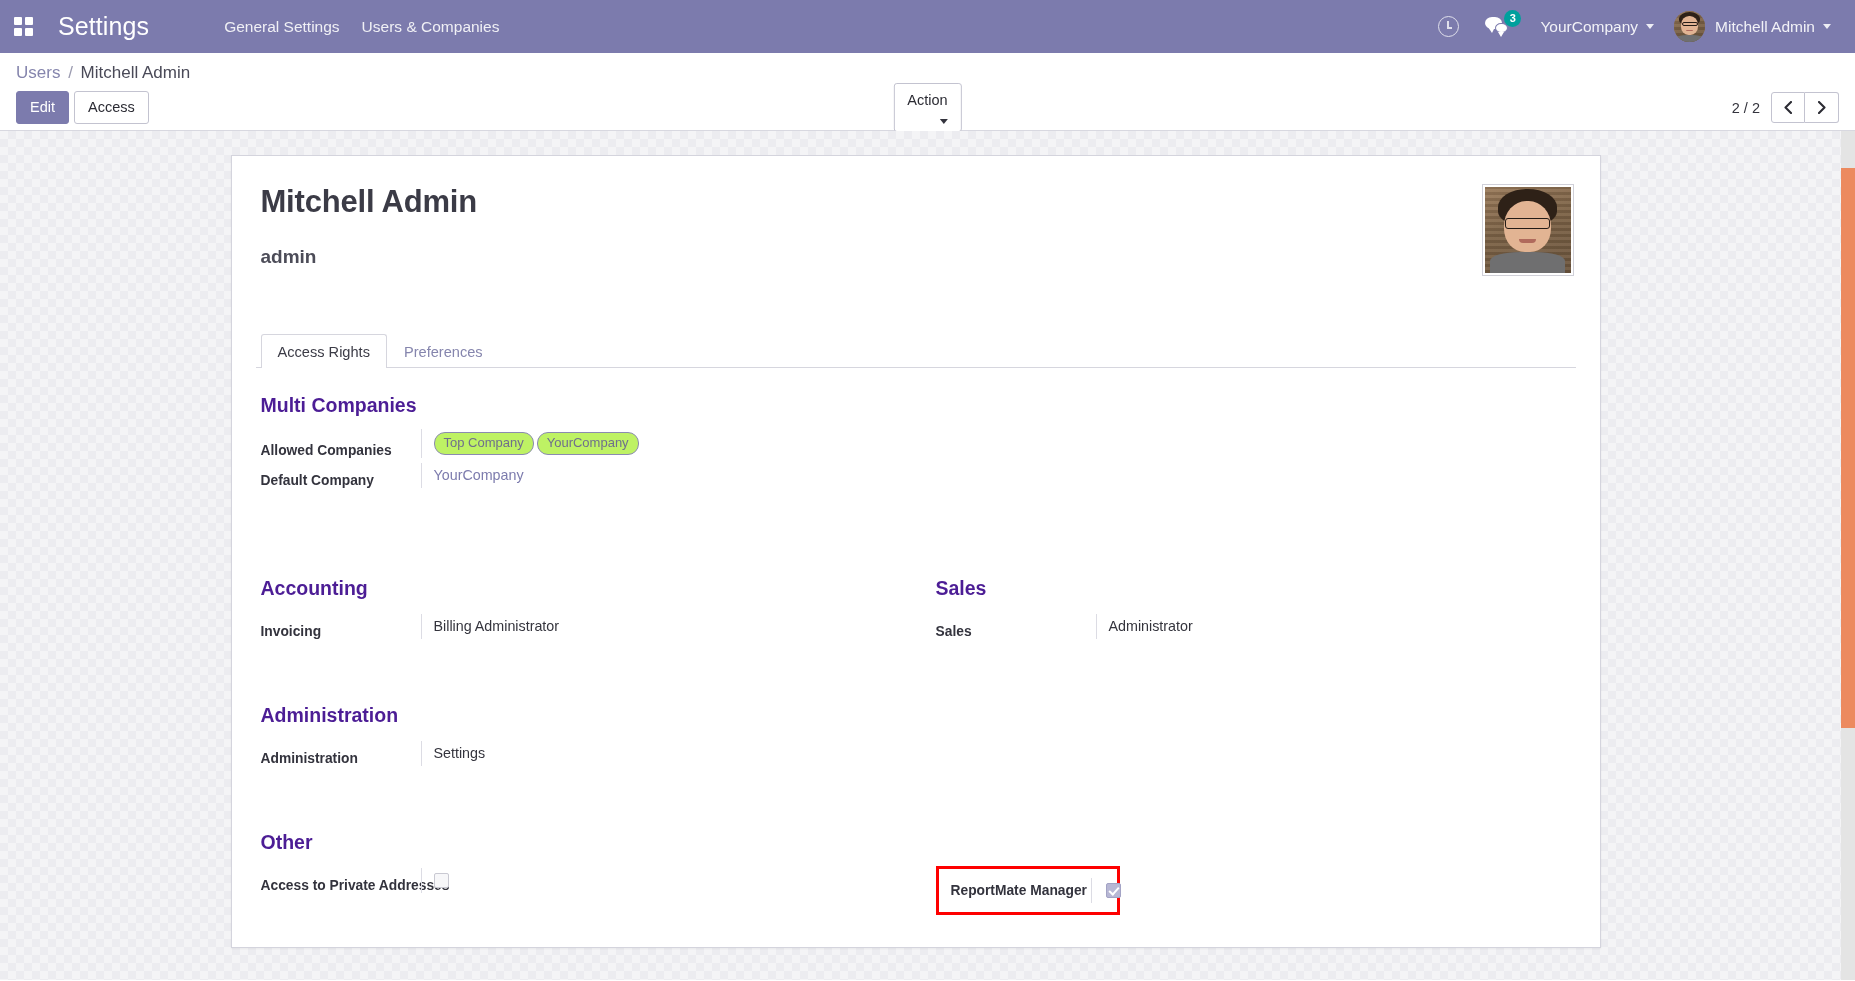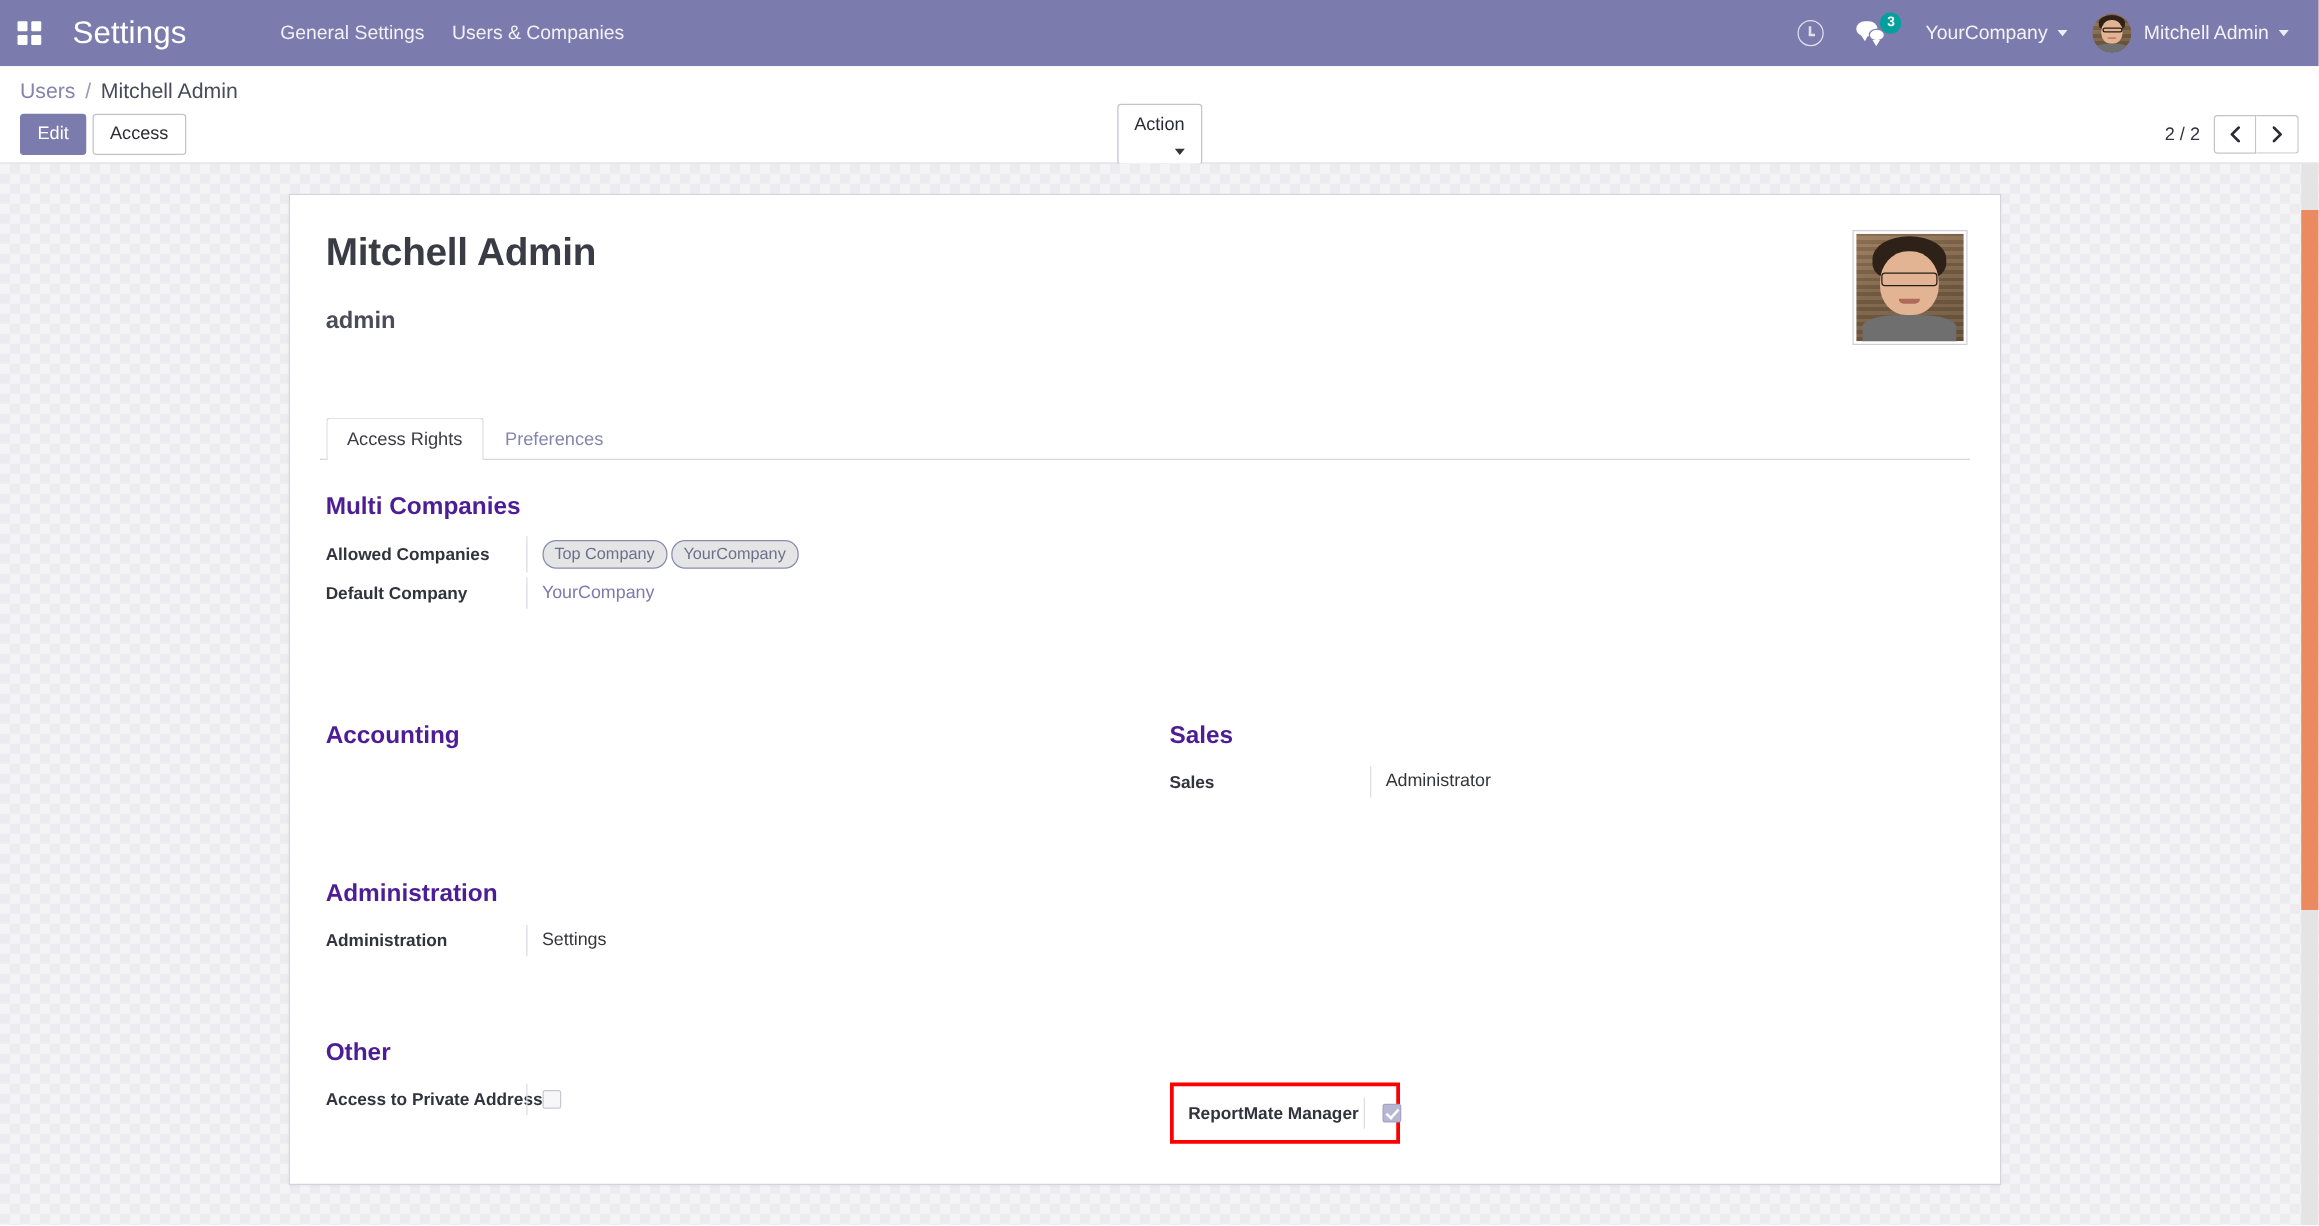--- a/index.html
+++ b/index.html
@@ -286,21 +286,21 @@
   }
   .group { margin-bottom: 2px; }
   .group-title {
     font-size: 19.5px;
     font-weight: 700;
     color: #4c1d95;
     margin-bottom: 12px;
   }
   .field-row {
     display: flex;
-    align-items: center;
+    align-items: flex-end;
     min-height: 27px;
     margin-bottom: 3px;
   }
   .field-label {
     width: 160px;
     flex: 0 0 160px;
     font-size: 13.8px;
     font-weight: 700;
     color: #33333d;
     white-space: nowrap;
@@ -318,21 +318,21 @@
     gap: 3px;
   }
   .link-val { color: #7c7bad; cursor: pointer; }
   .tag {
     display: inline-block;
     border: 1px solid #8b8bb0;
     border-radius: 11px;
     padding: 1px 9px 2px;
     font-size: 13px;
     color: #6f6f8c;
-    background: #e5e5e5;
+    background: #bef264;
     line-height: 1.35;
     white-space: nowrap;
   }
   .ck {
     width: 15px; height: 15px;
     border: 1px solid #c9c9d2;
     background: #f7f7f9;
     border-radius: 2px;
     display: inline-block;
     cursor: pointer;
@@ -520,20 +520,24 @@
           </div>
         </div>
         <div></div>
       </div>
 
       <div class="spacer-lg"></div>
 
       <div class="groups">
         <div class="group">
           <div class="group-title">Accounting</div>
+          <div class="field-row">
+            <div class="field-label">Invoicing</div>
+            <div class="field-value">Billing Administrator</div>
+          </div>
         </div>
 
         <div class="group">
           <div class="group-title">Sales</div>
           <div class="field-row">
             <div class="field-label">Sales</div>
             <div class="field-value">Administrator</div>
           </div>
         </div>
       </div>

